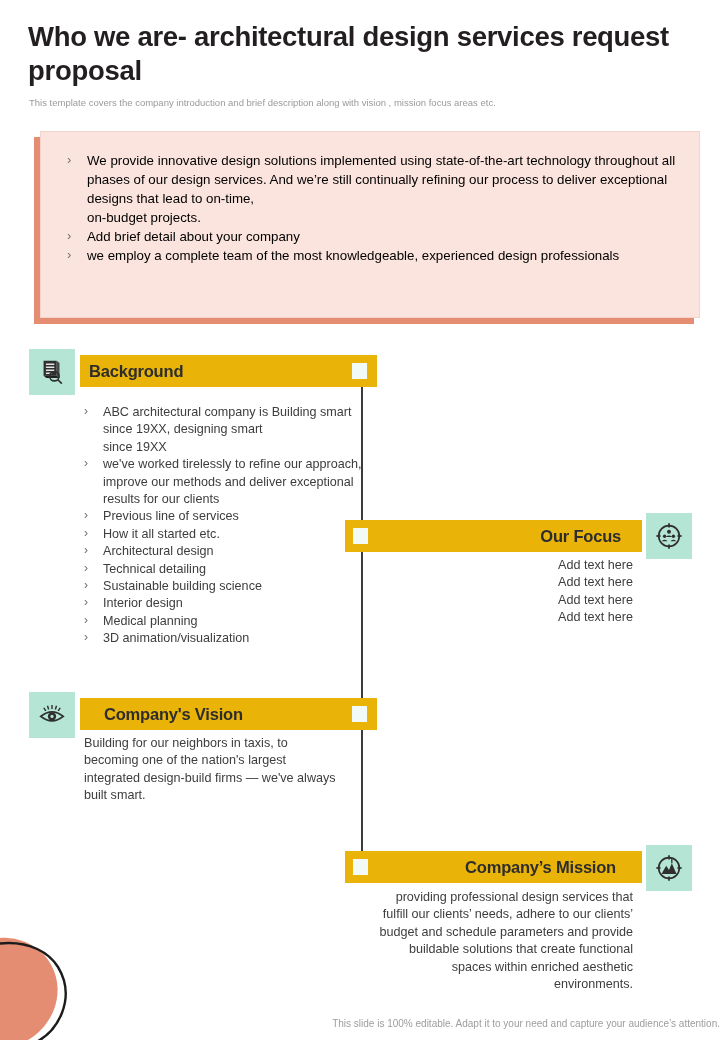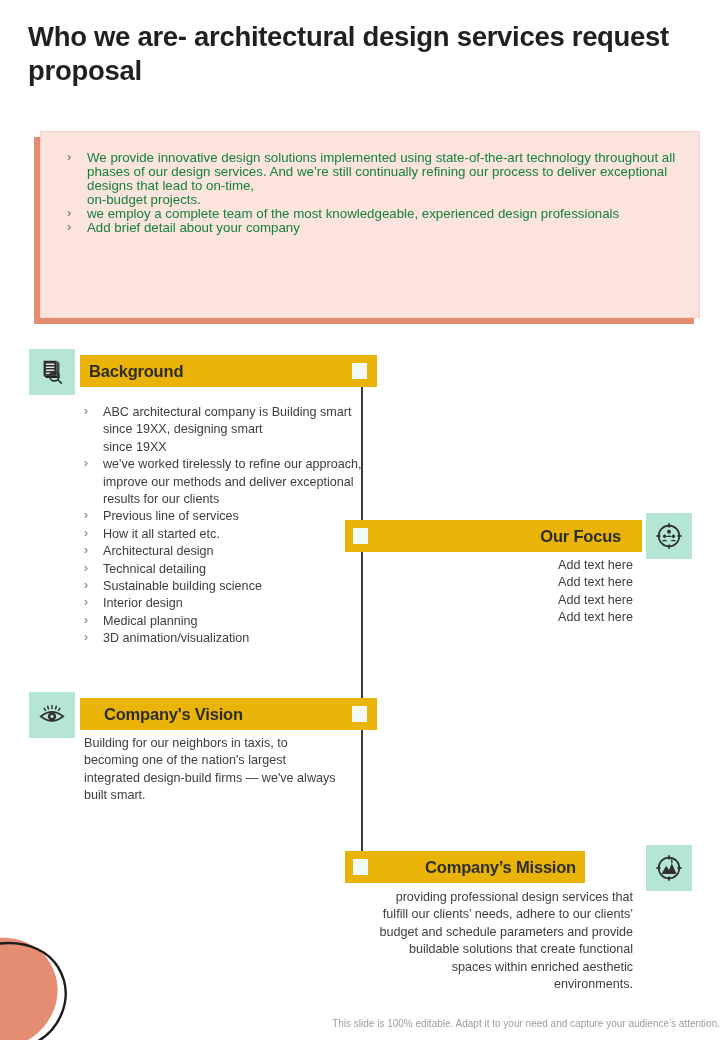--- a/index.html
+++ b/index.html
@@ -63,22 +63,22 @@
     position: absolute;
     left: 22px;
     top: 19px;
     width: 620px;
     list-style: none;
   }
   .intro-list li {
     position: relative;
     padding-left: 24px;
     font-size: 13.3px;
-    line-height: 14px;
-    color: #15803d;
+    line-height: 19px;
+    color: #000000;
     margin-bottom: 0px;
     white-space: pre-line;
   }
   .intro-list li::before {
     content: "\203A";
     position: absolute;
     left: 4px;
     top: -1px;
     font-size: 13px;
     color: #6f6f6f;
@@ -159,21 +159,21 @@
   #of-body  { left: 400px; top: 557px; width: 233px; text-align: right; }
 
   
   #cv-icon  { left: 29px;  top: 692px; }
   #cv-bar   { left: 80px;  top: 698px; width: 297px; padding-left: 24px; }
   #cv-sq    { left: 352px; top: 706px; }
   #cv-body  { left: 84px;  top: 735px; width: 260px; }
 
   
   #cm-icon  { left: 646px; top: 845px; }
-  #cm-bar   { left: 345px; top: 851px; width: 240px; justify-content: flex-end; padding-right: 9px; }
+  #cm-bar   { left: 345px; top: 851px; width: 297px; justify-content: flex-end; padding-right: 26px; }
   #cm-sq    { left: 353px; top: 859px; }
   #cm-body  { left: 375px; top: 889px; width: 258px; text-align: right; }
 
   .focus-line { display: block; }
 
   
   .blob { position: absolute; left: -40px; top: 905px; width: 180px; height: 140px; }
 
   
   .footer {
@@ -187,28 +187,29 @@
   }
 
   svg { display: block; }
 </style>
 </head>
 <body>
 
 <div id="slide">
 
   <div class="title">Who we are- architectural design services request proposal</div>
+  <div class="subtitle">This template covers the company introduction and brief description along with vision , mission focus areas etc.</div>
 
   <div class="intro-shadow"></div>
   <div class="intro-box">
     <ul class="intro-list">
       <li>We provide innovative design solutions implemented using state-of-the-art technology throughout all phases of our design services. And we’re still continually refining our process to deliver exceptional designs that lead to on-time,
 on-budget projects.</li>
+      <li>Add brief detail about your company</li>
       <li>we employ a complete team of the most knowledgeable, experienced design professionals</li>
-      <li>Add brief detail about your company</li>
     </ul>
   </div>
 
   <div class="connector"></div>
 
   <div class="sec-icon" id="bg-icon">
     <svg width="30" height="30" viewBox="0 0 32 32">
       <path d="M7 4 L21 4 L21 20 L7 20 Z" fill="#2f2f2f"></path>
       <path d="M21 4 L24 6.5 L24 22.5 L21 20 Z" fill="#4a4a4a"></path>
       <path d="M7 20 L21 20 L24 22.5 L10 22.5 Z" fill="#1f1f1f"></path>

